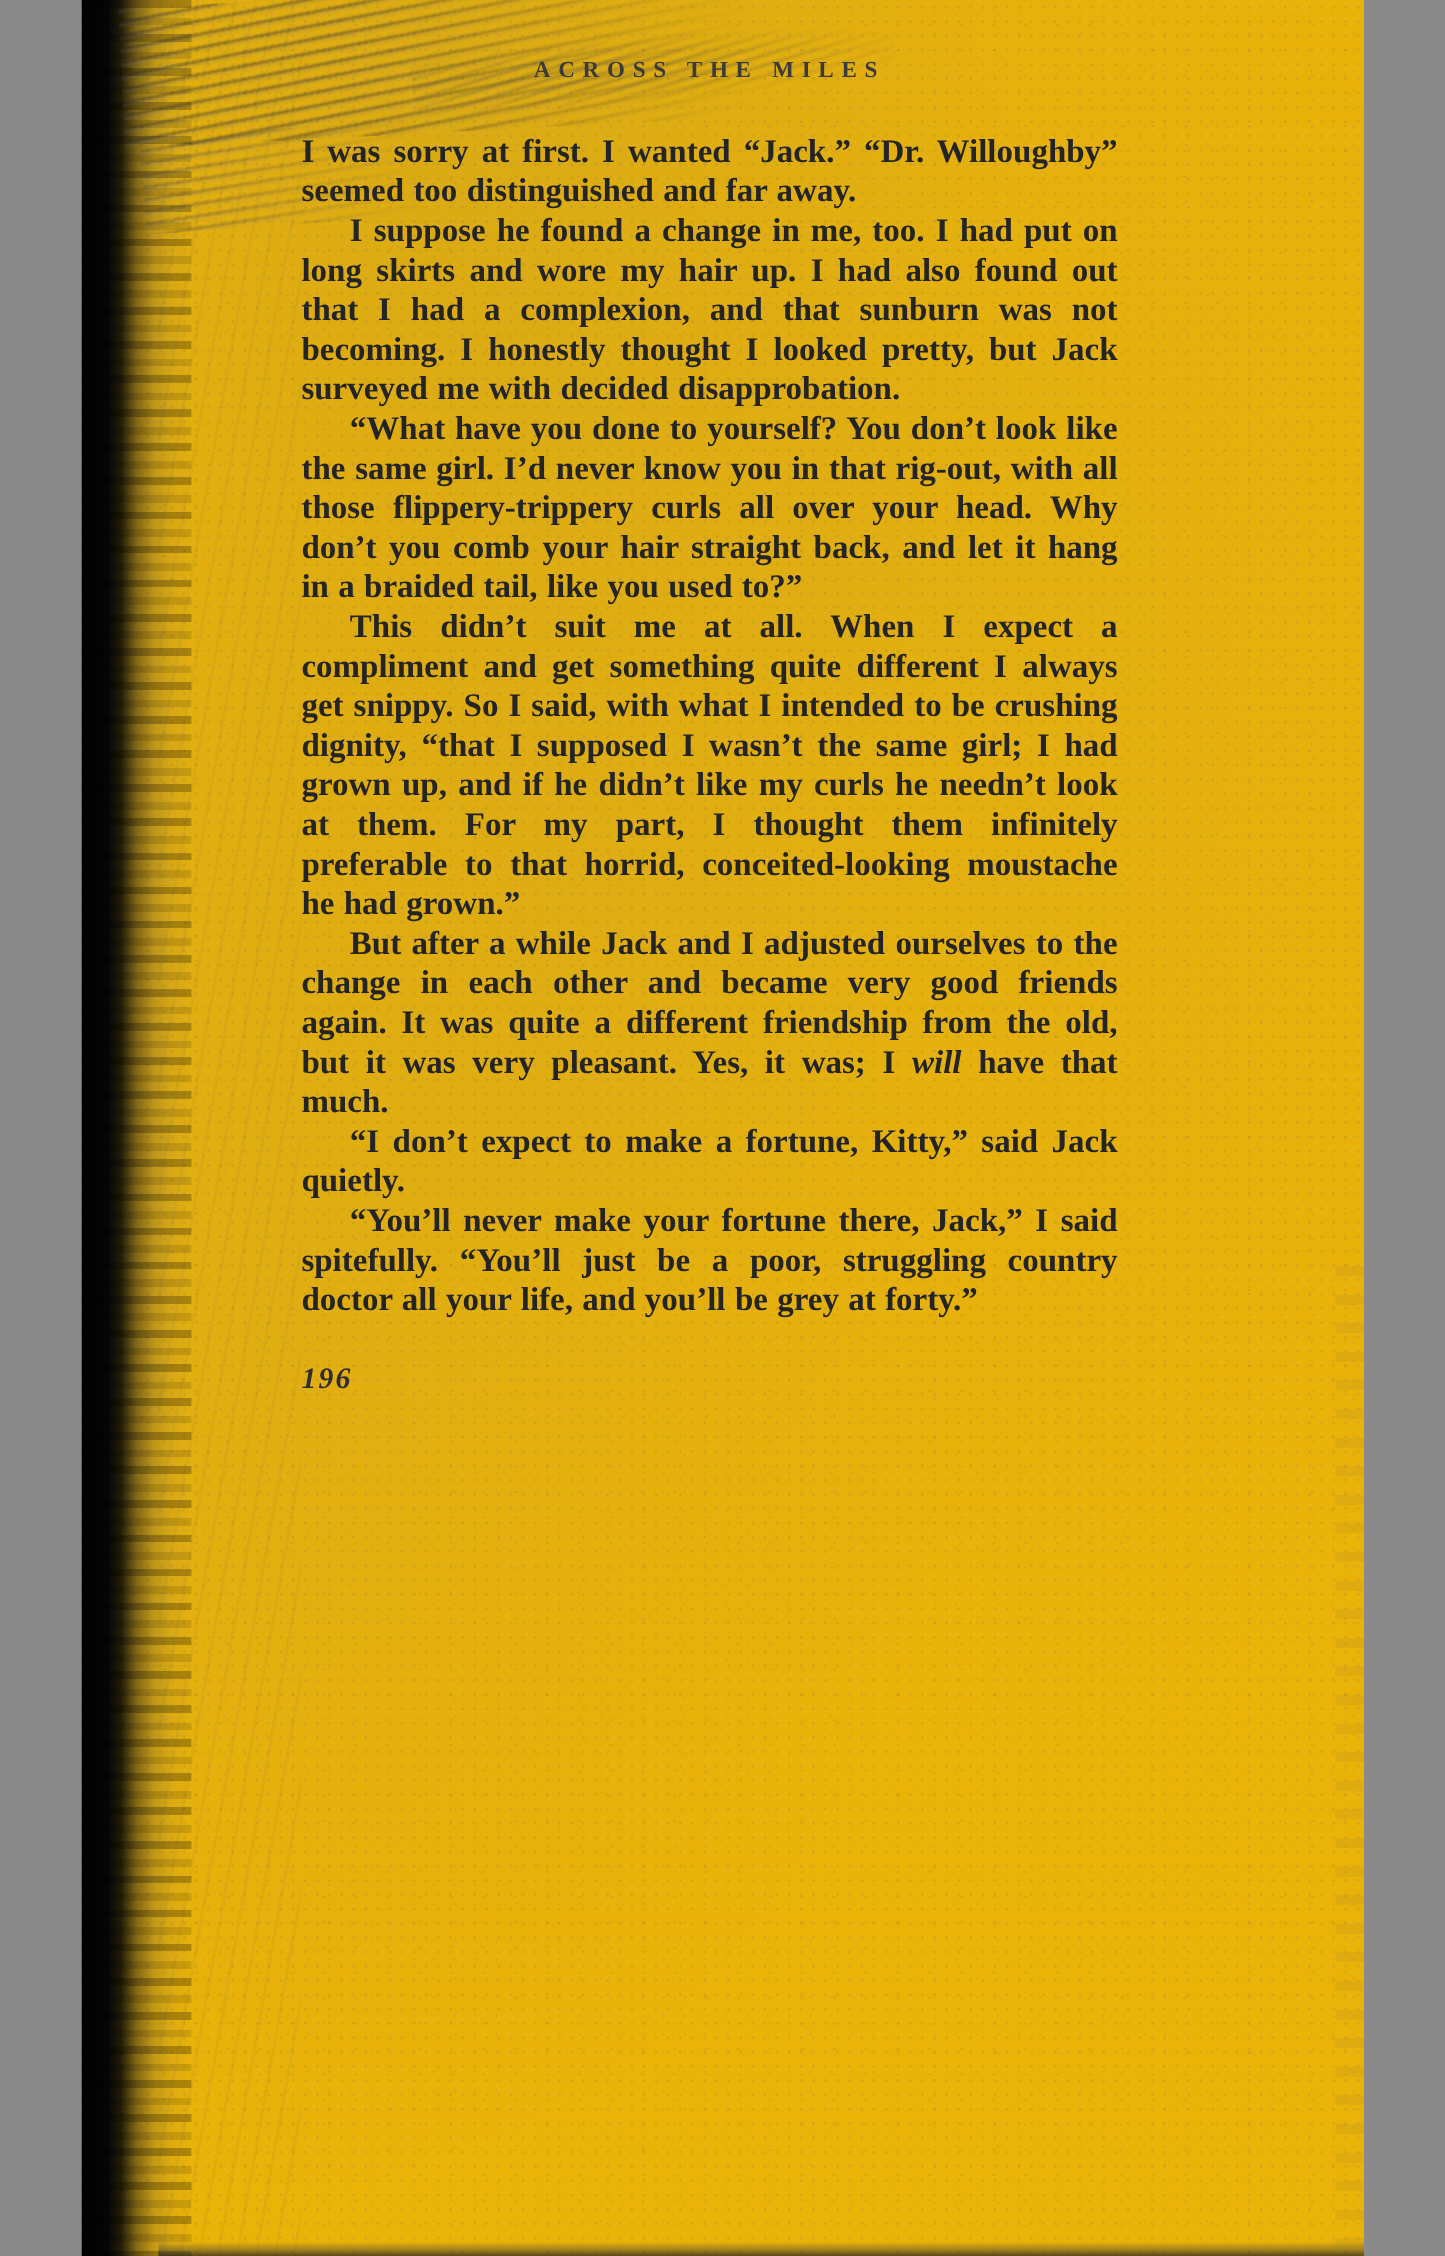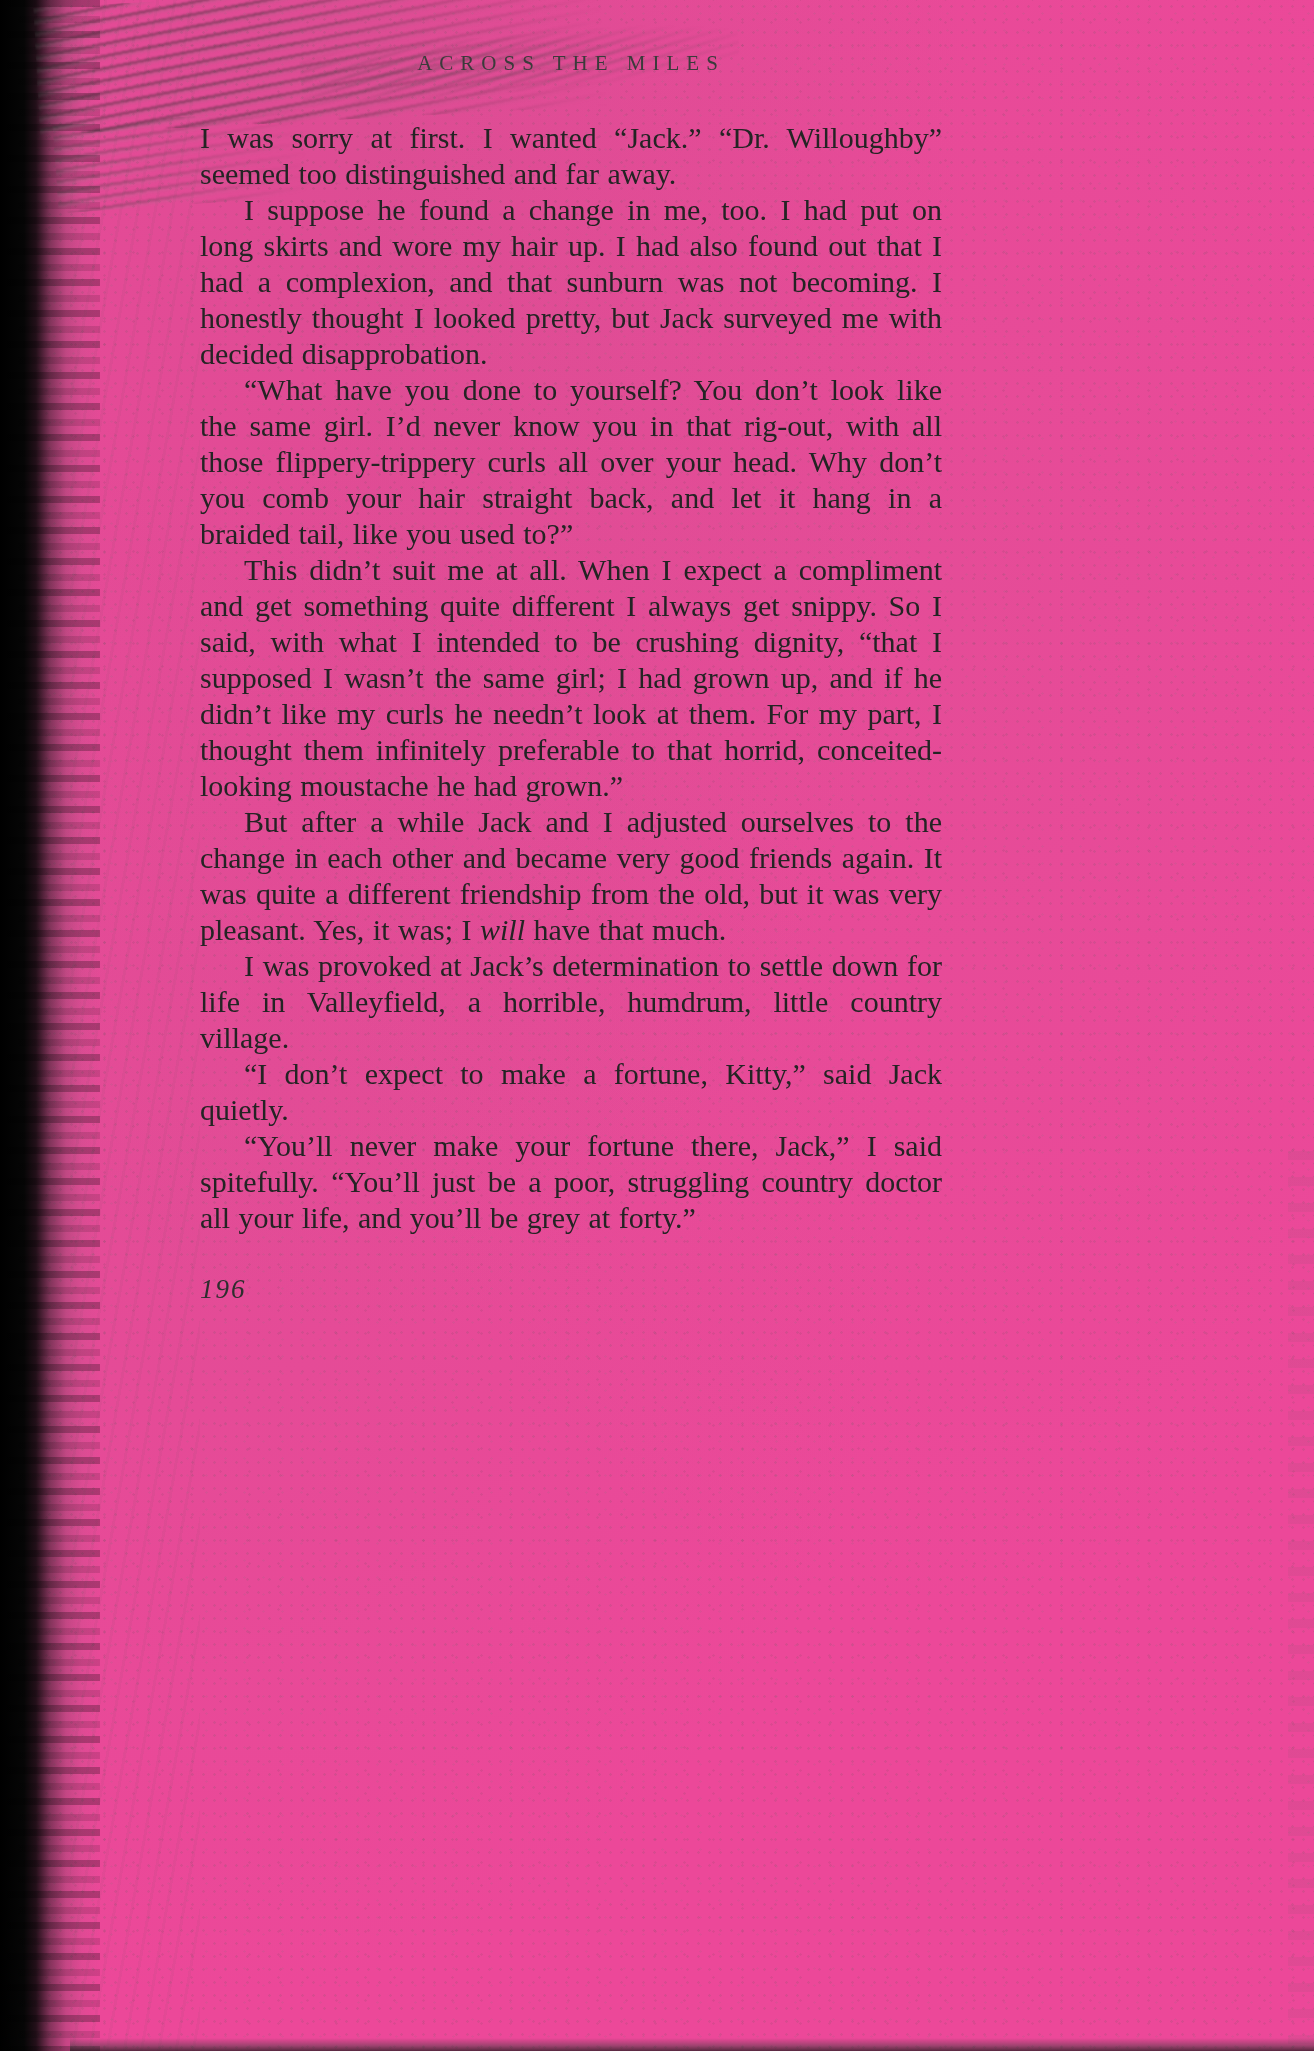--- a/index.html
+++ b/index.html
@@ -3,25 +3,26 @@
 <meta charset="utf-8">
 <style>
   html, body {
     margin: 0;
     padding: 0;
     background: #8a8a8a;
     font-family: "Liberation Serif", serif;
   }
   .page {
     position: relative;
-    width: 1314px;
+    width: 1166px;
     height: 2051px;
     margin: 0 auto;
-    background-color: #ec4899;
+    background-color: #eab308;
     overflow: hidden;
+    font-weight: bold;
   }
   
   .page::before {
     content: "";
     position: absolute;
     inset: 0;
     pointer-events: none;
     background-image:
       radial-gradient(rgba(90,90,90,0.14) 1px, transparent 1.4px),
       radial-gradient(rgba(120,120,120,0.12) 1px, transparent 1.5px),
@@ -156,20 +157,19 @@
   <div class="bottom-line"></div>
 
   <div class="content">
     <div class="running-header">ACROSS THE MILES</div>
 
     <p class="para no-indent">I was sorry at first. I wanted “Jack.” “Dr. Willoughby” seemed too distinguished and far away.</p>
     <p class="para">I suppose he found a change in me, too. I had put on long skirts and wore my hair up. I had also found out that I had a complexion, and that sunburn was not becoming. I honestly thought I looked pretty, but Jack surveyed me with decided disapprobation.</p>
     <p class="para">“What have you done to yourself? You don’t look like the same girl. I’d never know you in that rig-out, with all those flippery-trippery curls all over your head. Why don’t you comb your hair straight back, and let it hang in a braided tail, like you used to?”</p>
     <p class="para">This didn’t suit me at all. When I expect a compliment and get something quite different I always get snippy. So I said, with what I intended to be crushing dignity, “that I supposed I wasn’t the same girl; I had grown up, and if he didn’t like my curls he needn’t look at them. For my part, I thought them infinitely preferable to that horrid, conceited-looking moustache he had grown.”</p>
     <p class="para"><span>But after a while Jack and I adjusted ourselves to the change in each other and became very good friends again. It was quite a different friendship from the old, but it was very pleasant. Yes, it was; I </span><em>will</em><span> have that much.</span></p>
-    <p class="para">I was provoked at Jack’s determination to settle down for life in Valleyfield, a horrible, humdrum, little country village.</p>
     <p class="para">“I don’t expect to make a fortune, Kitty,” said Jack quietly.</p>
     <p class="para">“You’ll never make your fortune there, Jack,” I said spitefully. “You’ll just be a poor, struggling country doctor all your life, and you’ll be grey at forty.”</p>
 
     <div class="page-number">196</div>
   </div>
 
 </div>
 
 </body></html>

